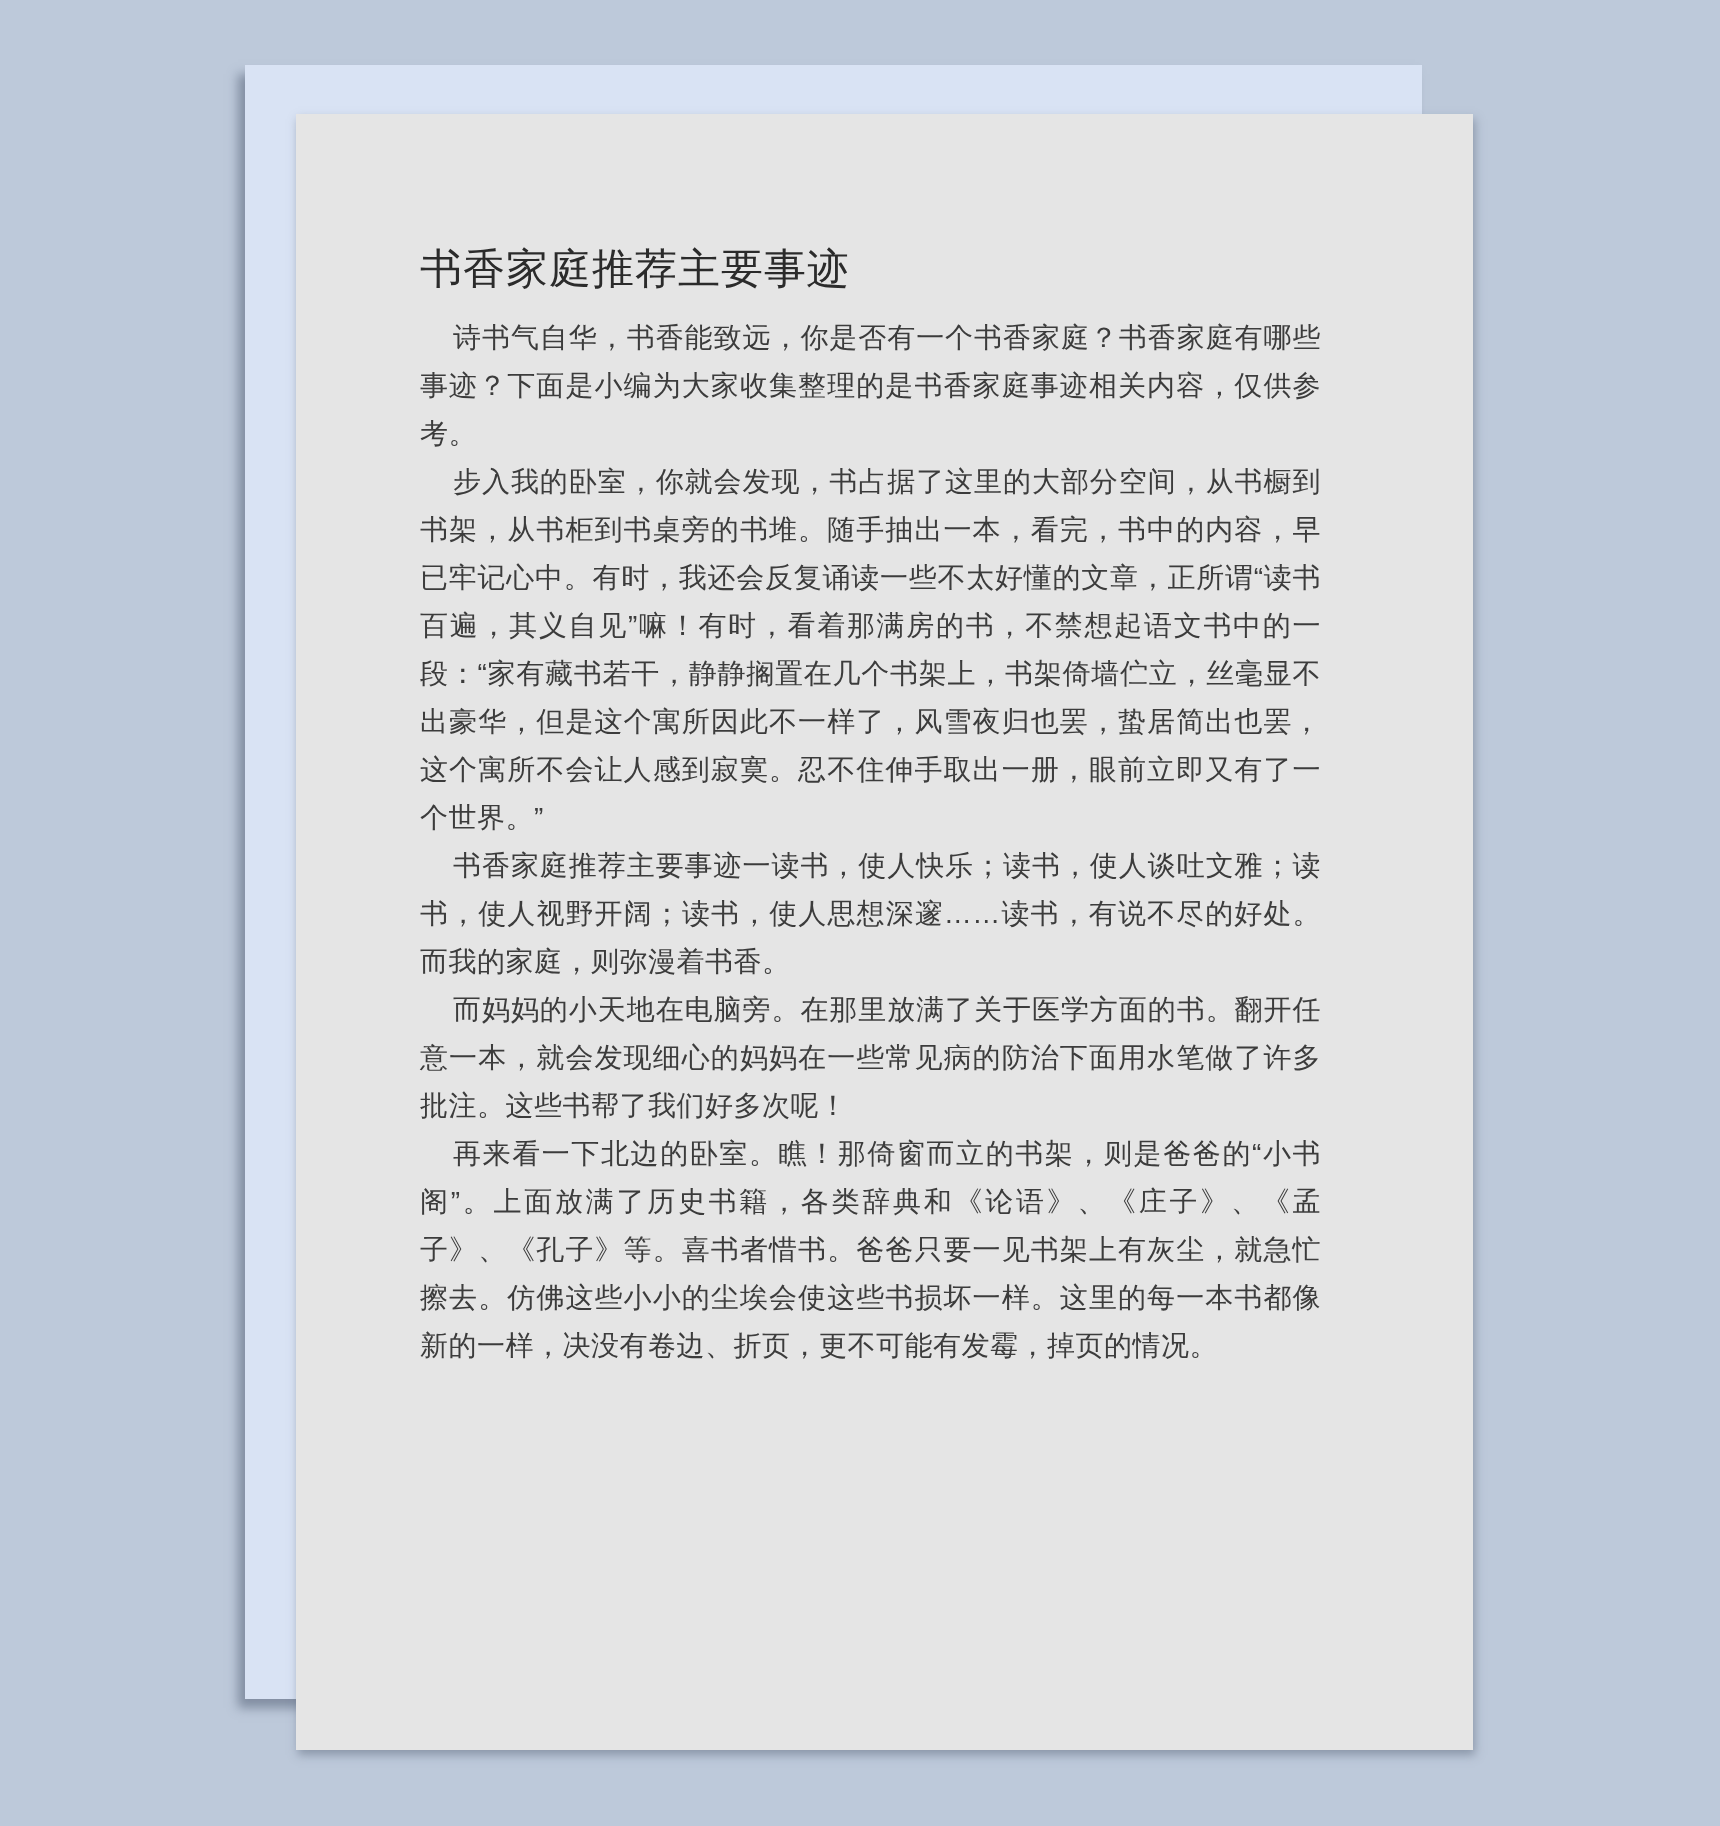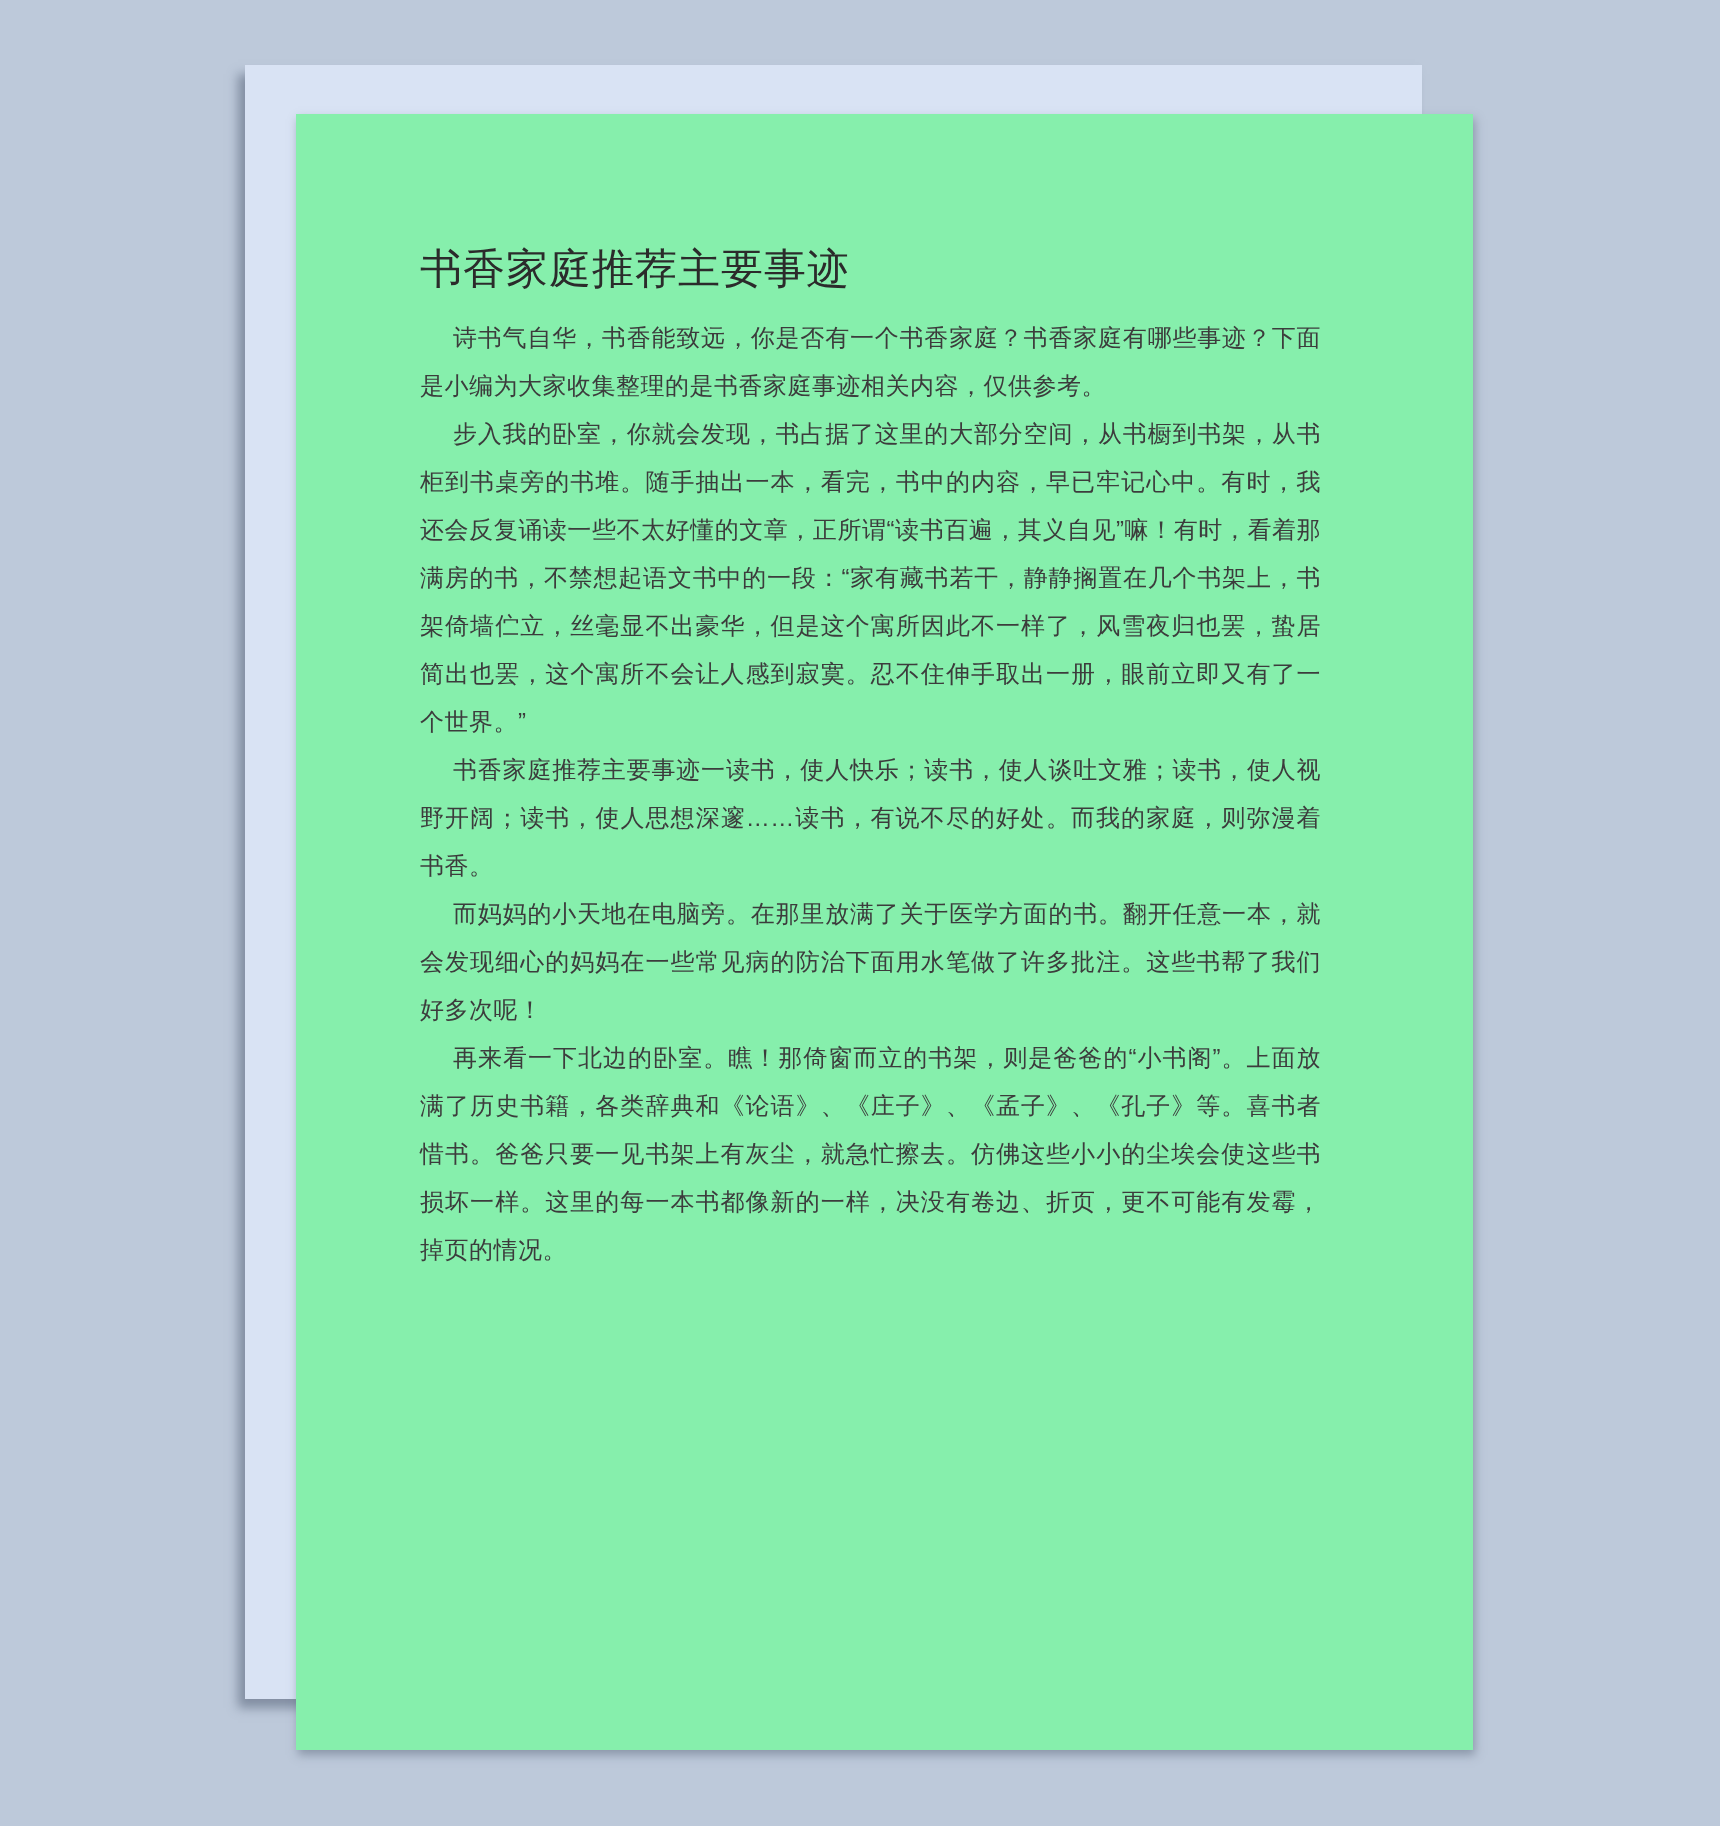--- a/index.html
+++ b/index.html
@@ -22,36 +22,36 @@
     height: 1634px;
     background: #d9e3f4;
     box-shadow: -7px 9px 10px rgba(82, 95, 116, 0.55);
   }
   .paper {
     position: absolute;
     left: 296px;
     top: 114px;
     width: 1177px;
     height: 1636px;
-    background: #86efac;
+    background: #e5e5e5;
     box-shadow: 2px 5px 9px rgba(90, 102, 122, 0.5);
     box-sizing: border-box;
     padding: 130px 152px 0 124px;
   }
   .doc-title {
     margin: 0 0 20px 0;
     font-size: 42px;
     line-height: 50px;
     font-weight: 400;
     color: #2b2b2b;
     letter-spacing: 1px;
   }
   .doc-body p {
     margin: 0;
-    font-size: 24px;
+    font-size: 28px;
     line-height: 48px;
     color: #3c3c3c;
     text-align: justify;
     text-justify: inter-ideograph;
     text-indent: 33px;
     letter-spacing: 0.5px;
     word-break: break-all;
   }
 </style>
 </head>

